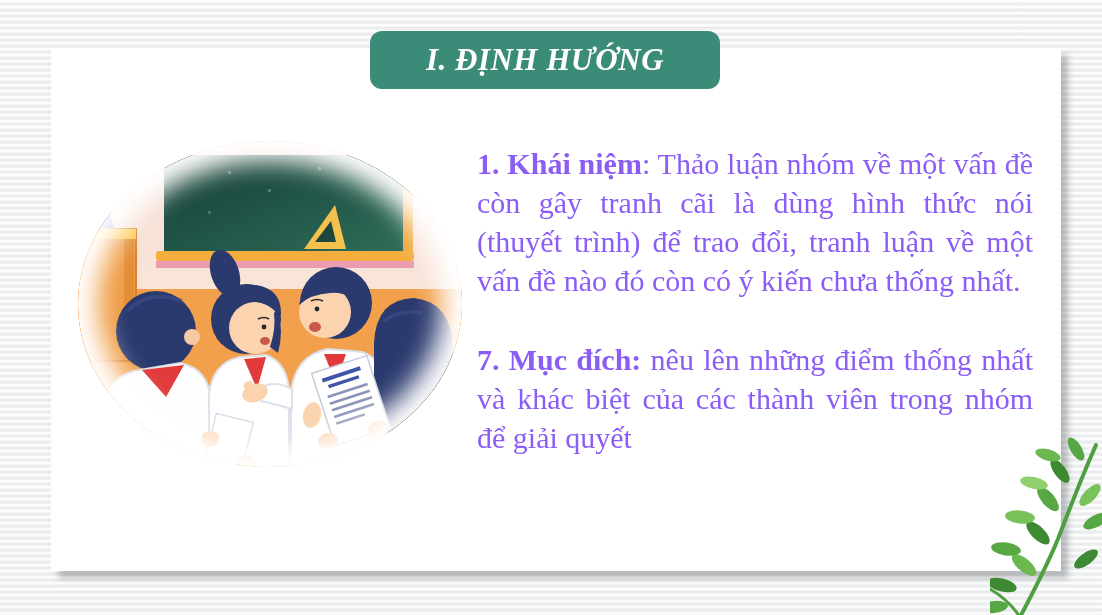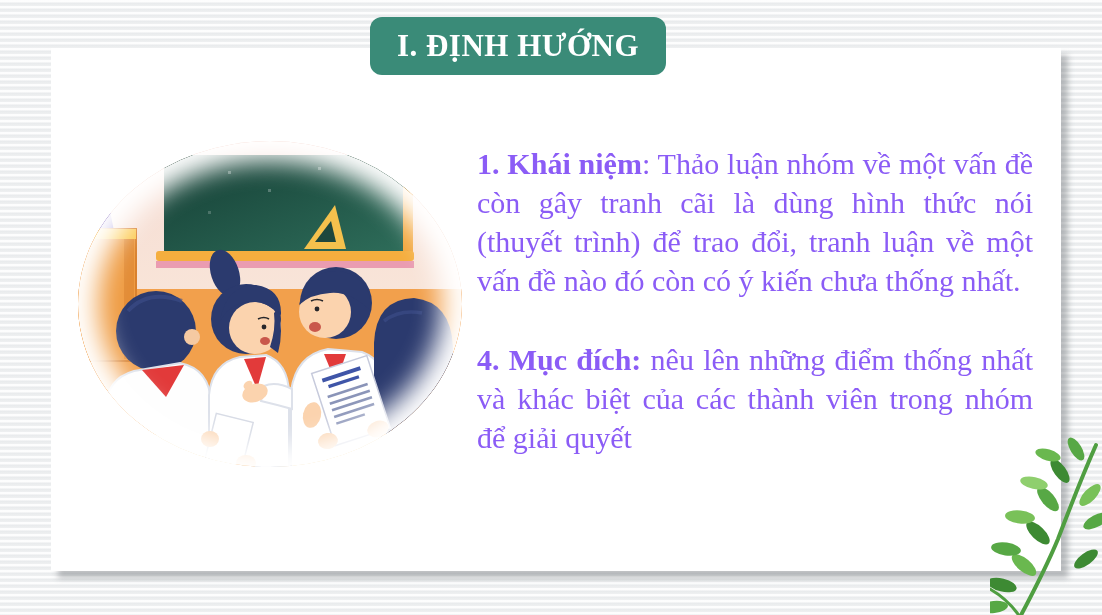--- a/index.html
+++ b/index.html
@@ -14,26 +14,27 @@
   }
   .card {
     position: absolute;
     left: 51px; top: 48px;
     width: 1010px; height: 523px;
     background: #ffffff;
     box-shadow: 7px 7px 6px rgba(112,117,122,0.45);
   }
   .banner {
     position: absolute;
-    left: 370px; top: 17px;
-    width: 296px; height: 58px;
+    left: 370px; top: 31px;
+    width: 350px; height: 58px;
     background: #3a8b78;
     border-radius: 12px;
     display: flex; align-items: center; justify-content: center;
     z-index: 5;
+    font-style: italic;
   }
   .banner-title {
     color: #ffffff;
     font-size: 31px;
     font-weight: bold;
     letter-spacing: 0.5px;
     white-space: nowrap;
   }
   .illustration-oval {
     position: absolute;
@@ -180,21 +181,21 @@
       <rect x="132" y="276" width="38" height="54" fill="#ffffff" stroke="#d8dce6" stroke-width="1.5"></rect>
     </g>
     <ellipse cx="132" cy="298" rx="9" ry="8" fill="#fbd3ae"></ellipse>
     <ellipse cx="168" cy="322" rx="10" ry="8" fill="#fbd3ae"></ellipse>
   </svg>
   <div class="oval-fade"></div>
 </div>
 
 <div class="text-block">
   <p><b>1. Khái niệm</b><span>: Thảo luận nhóm về một vấn đề còn gây tranh cãi là dùng hình thức nói (thuyết trình) để trao đổi, tranh luận về một vấn đề nào đó còn có ý kiến chưa thống nhất.</span></p>
-  <p><b>4. Mục đích:</b><span> nêu lên những điểm thống nhất và khác biệt của các thành viên trong nhóm để giải quyết</span></p>
+  <p><b>7. Mục đích:</b><span> nêu lên những điểm thống nhất và khác biệt của các thành viên trong nhóm để giải quyết</span></p>
 </div>
 
 <div class="leaf-decoration">
   <svg viewBox="0 0 112 178">
     <path d="M30 180 C 46 150 58 126 68 102 C 78 76 90 44 106 8" stroke="#4f9e41" stroke-width="4" fill="none" stroke-linecap="round"></path>
     <path d="M30 180 C 22 168 14 160 0 152" stroke="#4f9e41" stroke-width="3" fill="none" stroke-linecap="round"></path>
     <g>
       <ellipse cx="12" cy="148" rx="15" ry="6.5" fill="#3d8a33" transform="rotate(14 12 148)"></ellipse>
       <ellipse cx="4" cy="170" rx="14" ry="6" fill="#57a845" transform="rotate(-6 4 170)"></ellipse>
       <ellipse cx="34" cy="128" rx="15" ry="6.5" fill="#6ab84f" transform="rotate(40 34 128)"></ellipse>

